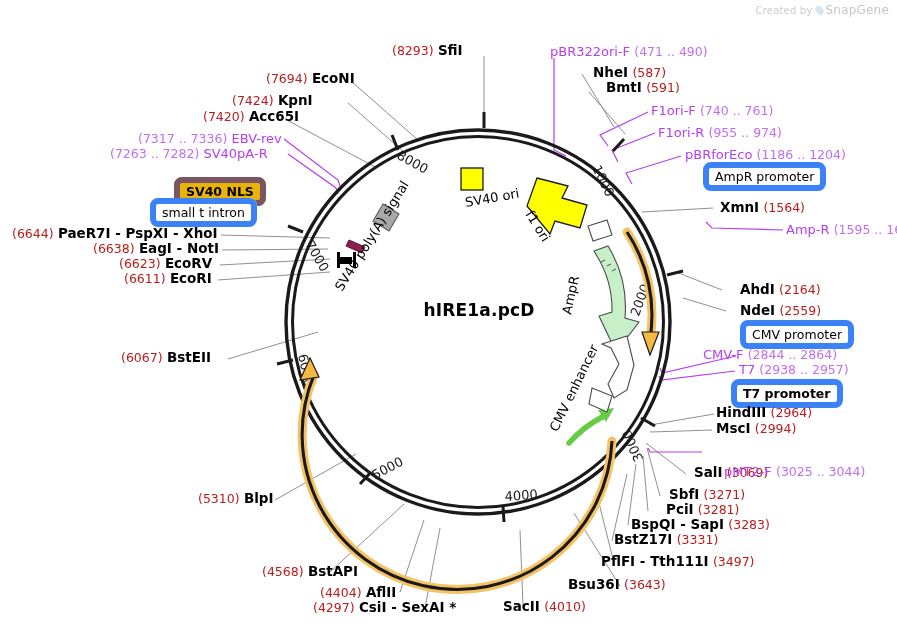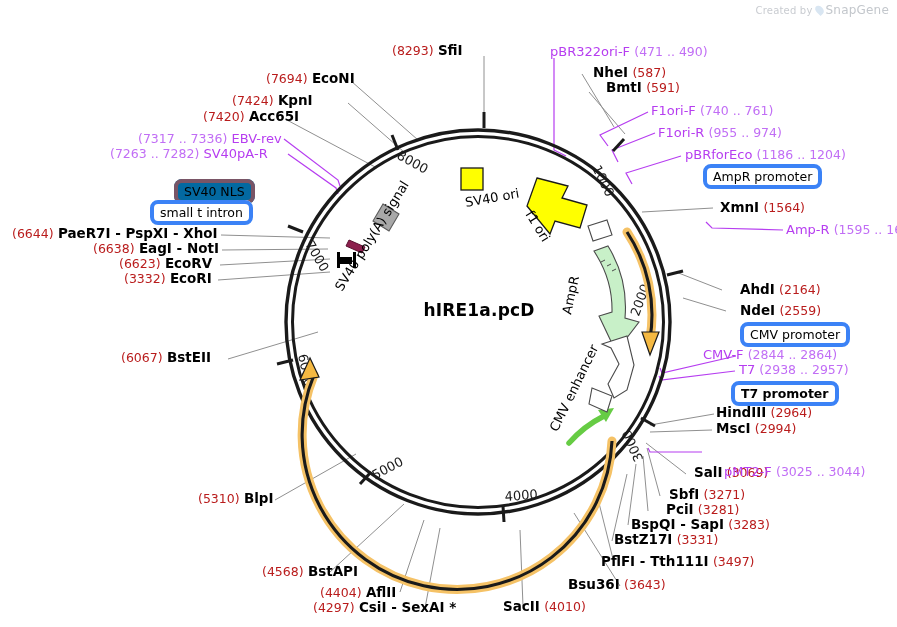--- a/index.html
+++ b/index.html
@@ -10,22 +10,22 @@
     color:#000;
   }
   #map{position:absolute;left:0;top:0;width:897px;height:627px;}
   .lbl{position:absolute;white-space:nowrap;line-height:1;}
   .enz{font-size:13.5px;}
   .enz .pos{font-weight:normal;color:#b91c1c;font-size:12.5px;}
   .enz .nm{font-weight:bold;color:#000;}
   .prim{font-size:13px;color:#b63df0;}
   .prim .pos{color:#c16ef5;font-size:12.5px;}
   .feat{font-size:12.5px;color:#000;background:#ffffff;
-        border:4px solid #3b82f6;border-radius:8px;padding:1px 6px;}
-  .feat.nls{background:#0369a1;border-color:#7a5566;}
+        border:6px solid #3b82f6;border-radius:8px;padding:1px 6px;}
+  .feat.nls{background:#eab308;border-color:#7a5566;font-weight:bold;}
   .wm{position:absolute;right:8px;top:3px;font-size:10px;color:#c9ccd1;
       letter-spacing:.2px;display:flex;align-items:center;gap:3px;}
   .wm .sg{font-size:12px;color:#c3c7cc;}
   .wm .drop{display:inline-block;width:7px;height:10px;background:#d9e6f2;
      border-radius:50% 50% 50% 0;transform:rotate(-45deg);}
   .ctr{position:absolute;text-align:center;width:200px;left:379px;}
   .ctr .nm{font-size:17px;font-weight:bold;letter-spacing:.2px;text-align:center;}
   .ctr .bp{font-size:13.5px;margin-top:2px;}
   svg{overflow:visible;}
   text{font-family:"DejaVu Sans","Liberation Sans",sans-serif;}
@@ -205,21 +205,21 @@
 </div>
 <div class="lbl enz" style="left:93px;top:242px;">
   <span class="pos">(6638)</span>
   <span class="nm">EagI  -  NotI</span>
 </div>
 <div class="lbl enz" style="left:119px;top:257px;">
   <span class="pos">(6623)</span>
   <span class="nm">EcoRV</span>
 </div>
 <div class="lbl enz" style="left:124px;top:272px;">
-  <span class="pos">(3332)</span>
+  <span class="pos">(6611)</span>
   <span class="nm">EcoRI</span>
 </div>
 <div class="lbl enz" style="left:121px;top:351px;">
   <span class="pos">(6067)</span>
   <span class="nm">BstEII</span>
 </div>
 <div class="lbl enz" style="left:198px;top:492px;">
   <span class="pos">(5310)</span>
   <span class="nm">BlpI</span>
 </div>

